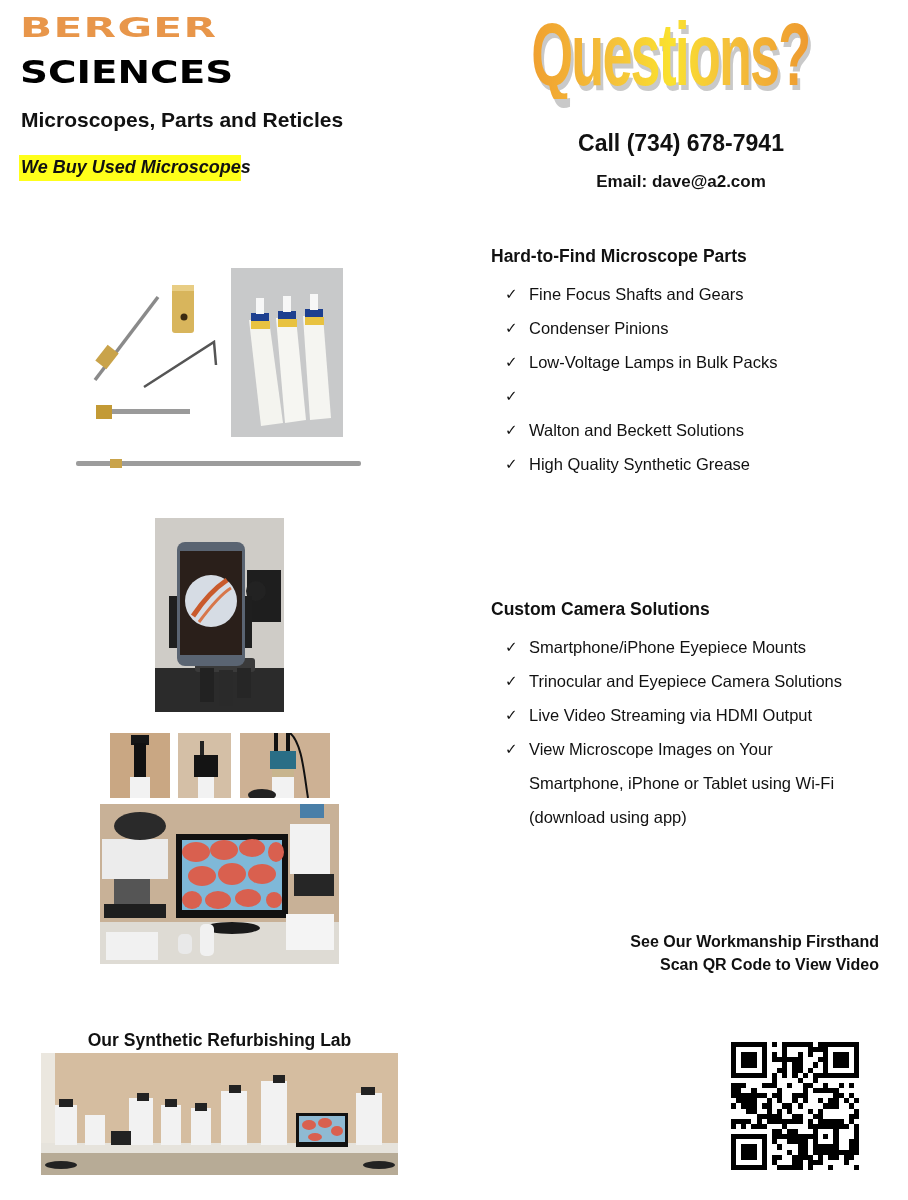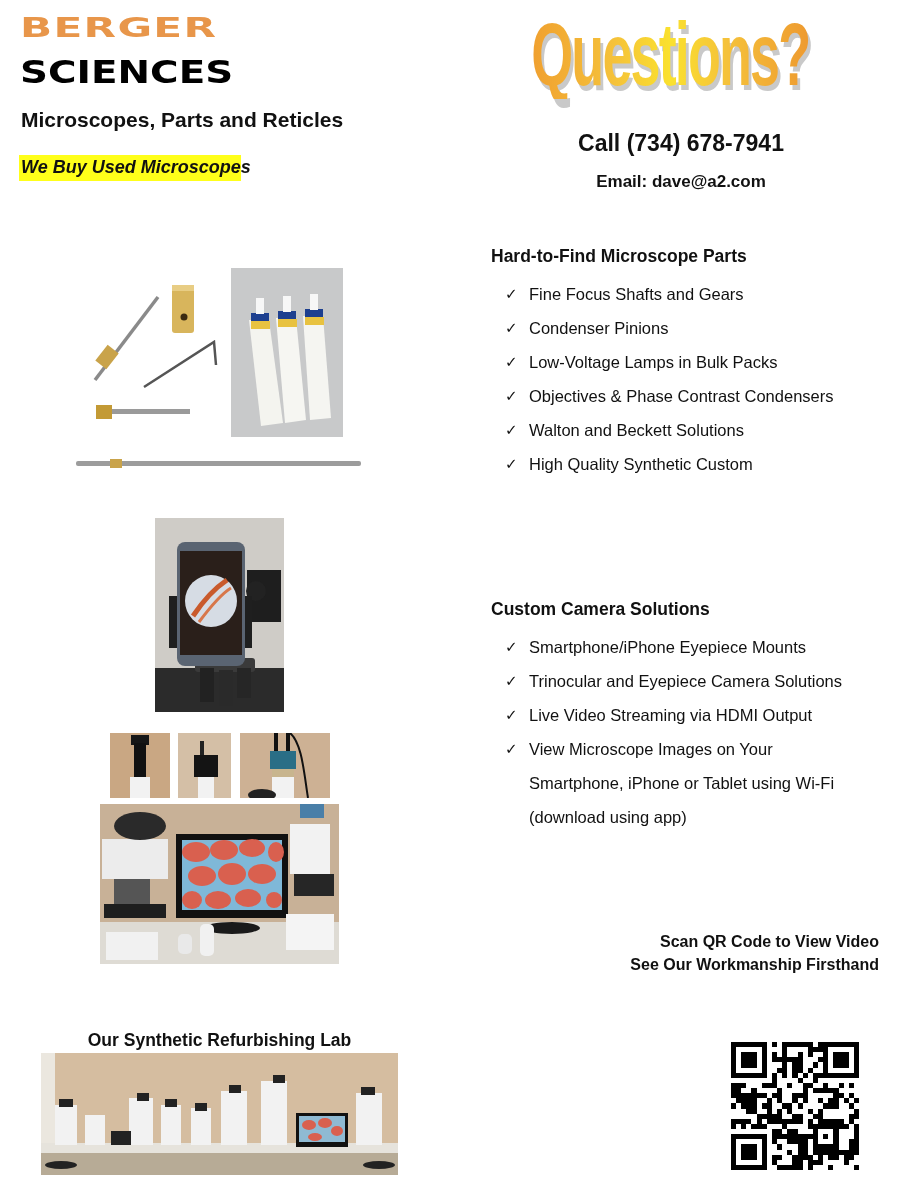--- a/index.html
+++ b/index.html
@@ -102,23 +102,23 @@
 <svg class="abs photo" style="left:74px;top:456px;width:290px;height:14px" viewBox="0 0 290 14">
   <rect x="2" y="5" width="285" height="5" rx="2" fill="#9c9c9c"></rect>
   <rect x="36" y="3" width="12" height="9" fill="#c9a34a"></rect>
 </svg>
 
 <div class="abs section-title" style="left:491px;top:246px">Hard-to-Find Microscope Parts</div>
 <ul class="abs list" style="top:277px">
   <li><span class="check">✓</span><span>Fine Focus Shafts and Gears</span></li>
   <li><span class="check">✓</span><span>Condenser Pinions</span></li>
   <li><span class="check">✓</span><span>Low-Voltage Lamps in Bulk Packs</span></li>
-  <li><span class="check">✓</span><span>Objectives &amp; Phase Contrast Condensers</span></li>
+  <li><span class="check">✓</span></li>
   <li><span class="check">✓</span><span>Walton and Beckett Solutions</span></li>
-  <li><span class="check">✓</span><span>High Quality Synthetic Custom</span></li>
+  <li><span class="check">✓</span><span>High Quality Synthetic Grease</span></li>
 </ul>
 
 <svg class="abs photo" style="left:155px;top:518px;width:129px;height:194px" viewBox="0 0 129 194">
   <rect width="129" height="194" fill="#cfccc7"></rect>
   <rect x="0" y="150" width="129" height="44" fill="#2b2b2b"></rect>
   <rect x="40" y="140" width="60" height="14" rx="3" fill="#3a3a3a"></rect>
   <rect x="45" y="150" width="14" height="34" fill="#222"></rect>
   <rect x="64" y="152" width="14" height="36" fill="#2a2a2a"></rect>
   <rect x="82" y="150" width="14" height="30" fill="#262626"></rect>
   <rect x="92" y="52" width="34" height="52" fill="#1e1e1e"></rect>
@@ -193,22 +193,22 @@
   <rect x="100" y="120" width="14" height="32" rx="5" fill="#f1f1f1"></rect>
   <rect x="78" y="130" width="14" height="20" rx="5" fill="#e9e9e9"></rect>
 
   <rect x="200" y="0" width="24" height="14" fill="#4a7fa8"></rect>
   <rect x="190" y="20" width="40" height="50" fill="#f2f2f2"></rect>
   <rect x="194" y="70" width="40" height="22" fill="#262626"></rect>
   <rect x="186" y="110" width="48" height="36" fill="#f4f4f4"></rect>
 </svg>
 
 <div class="abs workmanship">
+  <div class="b">See Our Workmanship Firsthand</div>
   <div class="b">Scan QR Code to View Video</div>
-  <div class="b">See Our Workmanship Firsthand</div>
 </div>
 
 <div class="abs qr" id="qr">
     <div style="background: rgb(0, 0, 0);"></div>
     <div style="background: rgb(0, 0, 0);"></div>
     <div style="background: rgb(0, 0, 0);"></div>
     <div style="background: rgb(0, 0, 0);"></div>
     <div style="background: rgb(0, 0, 0);"></div>
     <div style="background: rgb(0, 0, 0);"></div>
     <div style="background: rgb(0, 0, 0);"></div>

